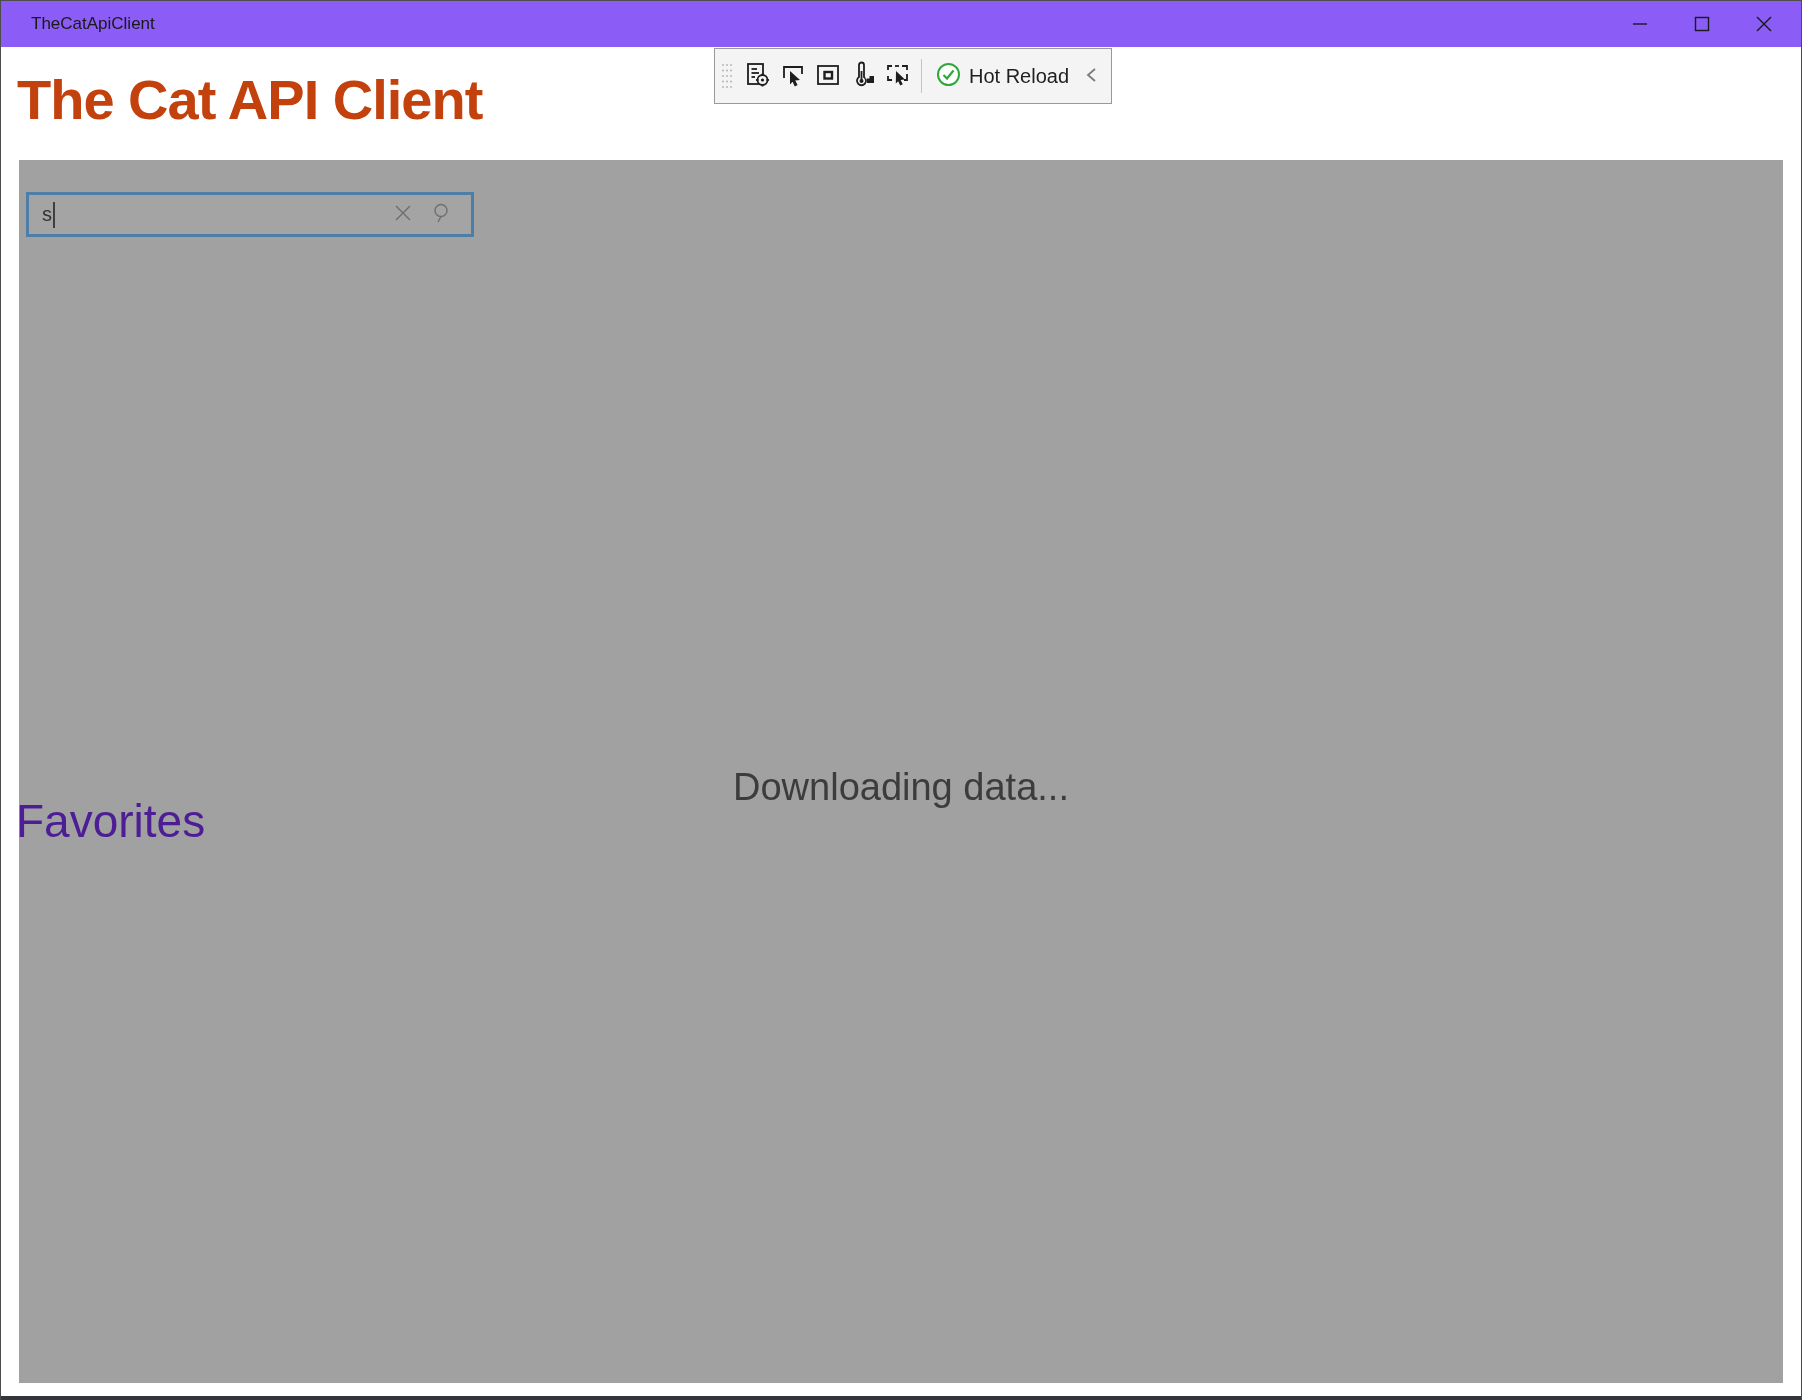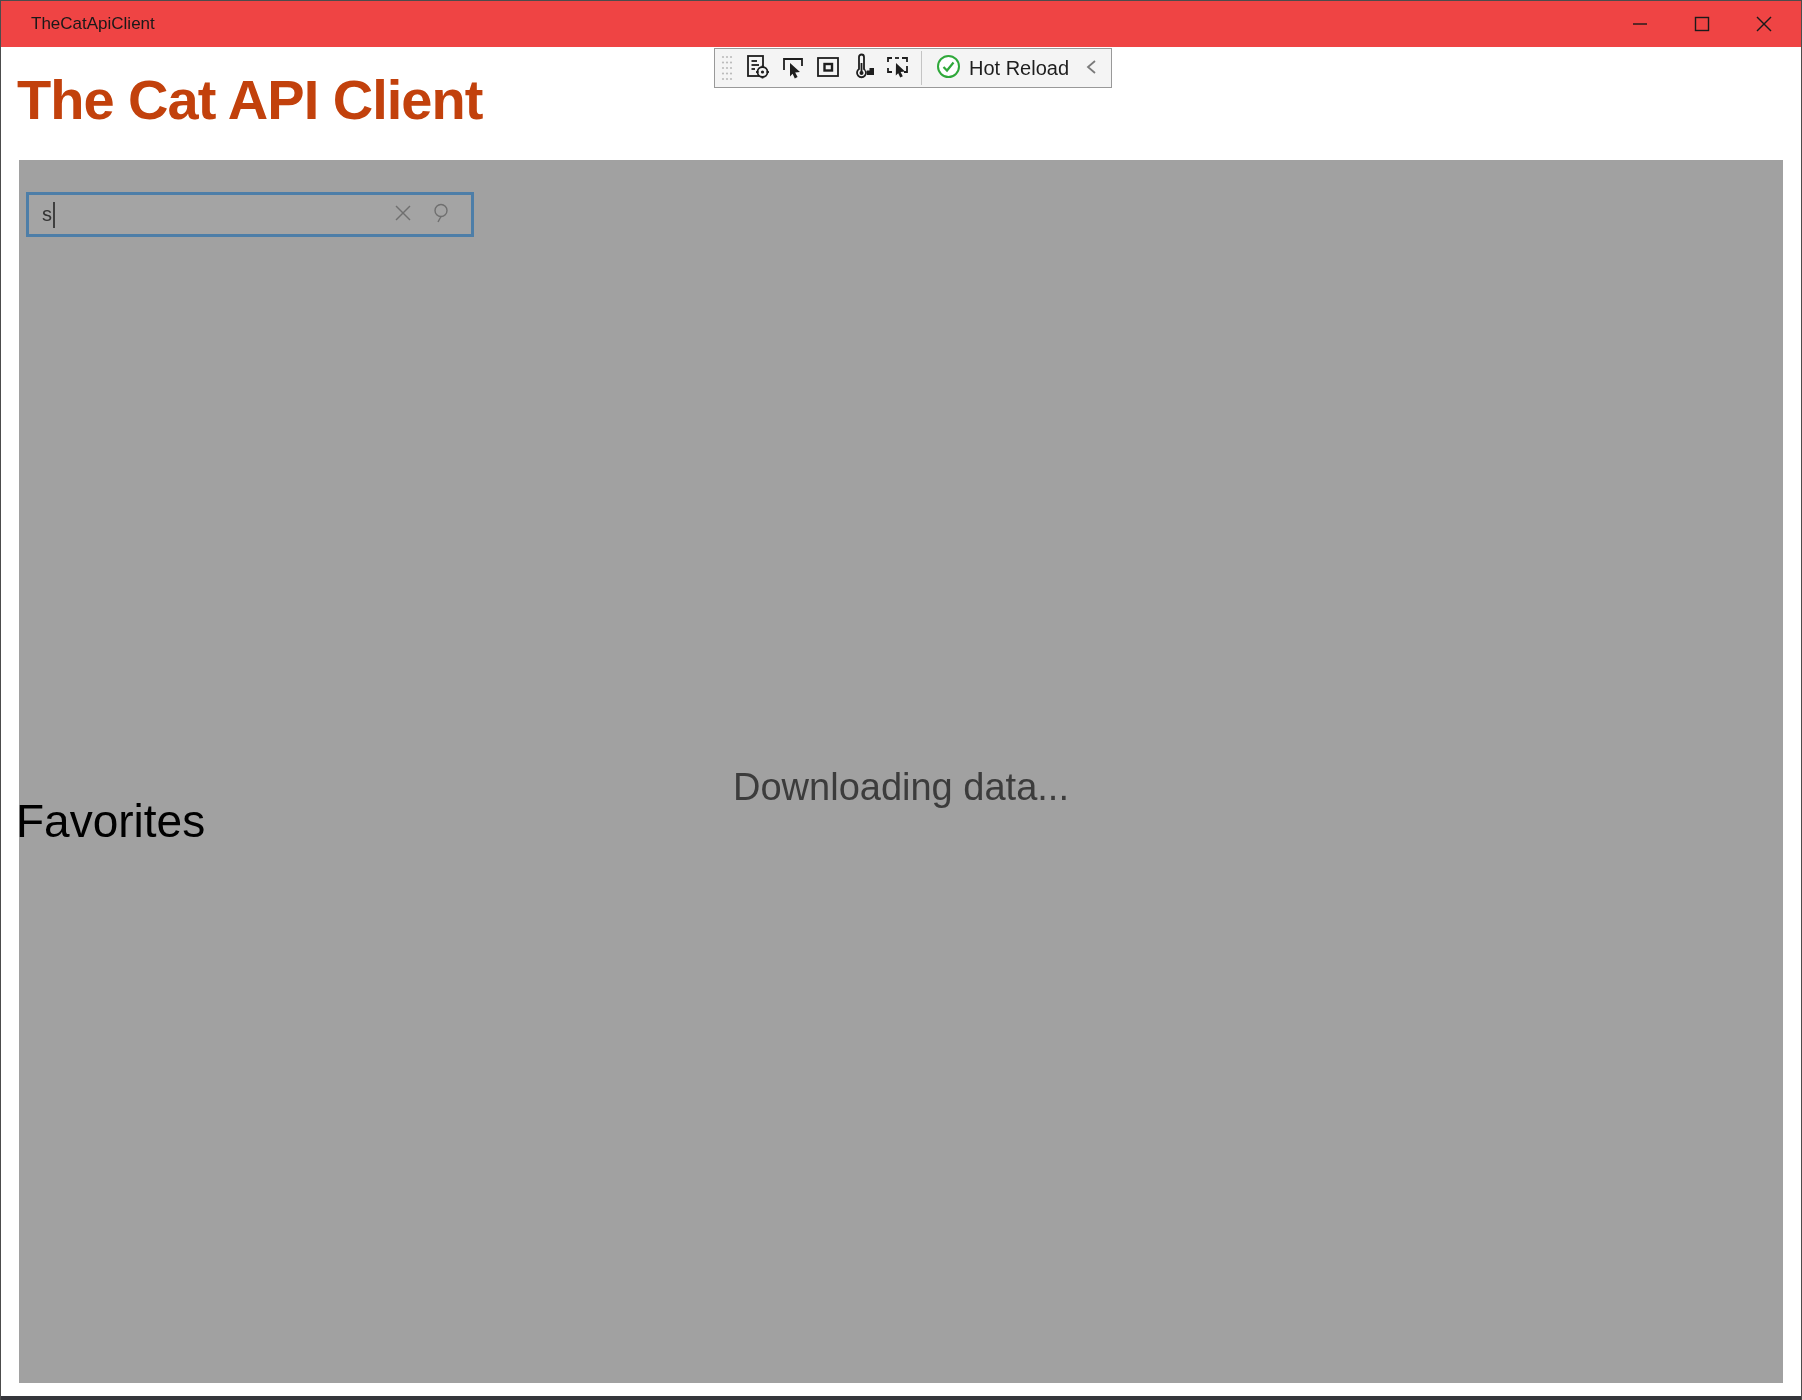--- a/index.html
+++ b/index.html
@@ -13,41 +13,41 @@
   .window {
     position: absolute; inset: 0;
     border: 1px solid #4c4c4c;
     border-bottom: none;
     background: #ffffff;
   }
 
   
   .titlebar {
     position: absolute; top: 0; left: 0; right: 0; height: 46px;
-    background: #ef4444;
+    background: #8b5cf6;
     text-align: center;
   }
   .title-text {
     position: absolute; left: 30px; top: 13px;
     font-size: 17px; color: #191919;
   }
   .win-controls {
     position: absolute; top: 0; right: 6px; height: 46px;
     display: flex; align-items: stretch;
   }
   .win-btn {
     width: 62px; height: 46px;
     display: flex; align-items: center; justify-content: center;
     background: transparent; border: none; cursor: pointer;
   }
   .win-btn svg { display: block; }
 
   
   .vs-toolbar {
-    position: absolute; left: 713px; top: 47px; height: 40px;
+    position: absolute; left: 713px; top: 47px; height: 56px;
     background: #f4f4f4;
     border: 1px solid #999999;
     display: flex; align-items: center;
     padding: 0 10px 0 5px;
   }
   .grip {
     width: 14px; height: 30px; margin-right: 6px;
     display: flex; align-items: center; justify-content: center;
     cursor: grab;
   }
@@ -112,21 +112,21 @@
   }
   .box-icon-btn.magnifier { margin-right: 8px; }
 
   .status-text {
     position: absolute; left: 0; right: 0; top: 582px;
     text-align: center;
     font-size: 38px; font-weight: 300; color: #3c3c3c; margin-top: 24px;
   }
   .favorites-label {
     position: absolute; left: -3px; top: 634px;
-    font-size: 46px; font-weight: 300; color: #000000;
+    font-size: 46px; font-weight: 300; color: #4c1d95;
   }
 
   
   .bottom-strip {
     position: absolute; left: 0; right: 0; bottom: 0; height: 4px;
     background: #35363b;
   }
 </style>
 </head>
 <body>

